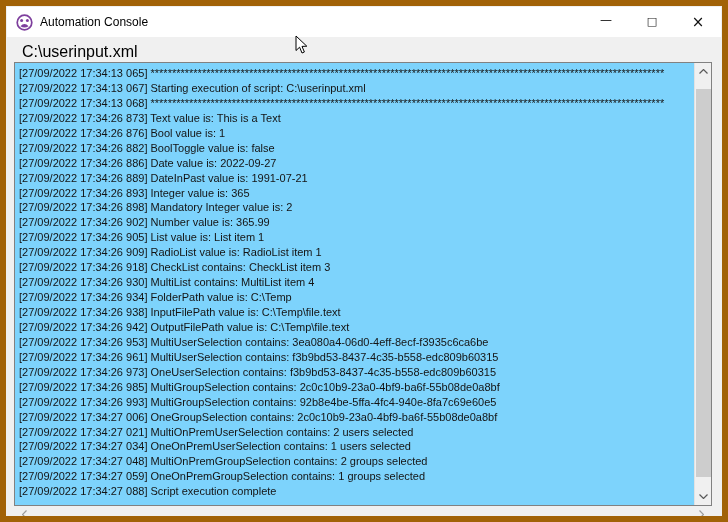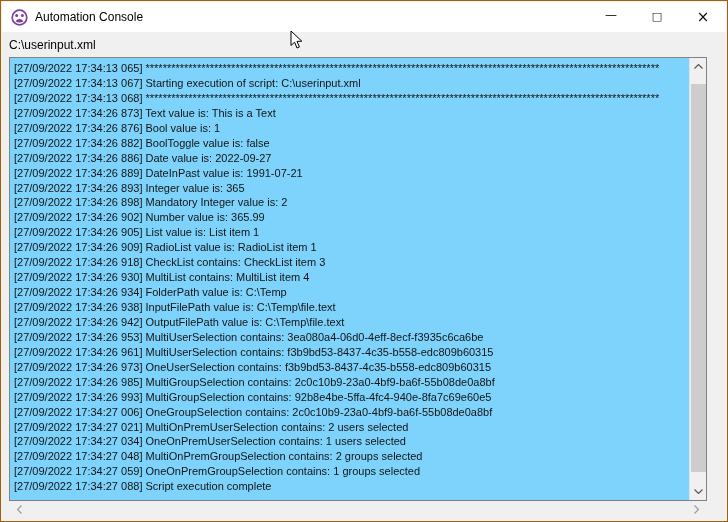--- a/index.html
+++ b/index.html
@@ -1,40 +1,40 @@
 <!DOCTYPE html>
 <html><head>
 <meta charset="utf-8">
 <style>
   html,body{margin:0;padding:0;background:#cfcfcf;}
   *{box-sizing:border-box;}
   .window{
     position:relative;width:728px;height:522px;
-    background:#f0f0f0;border:1px solid #a16207;
+    background:#f0f0f0;border:6px solid #a16207;
     font-family:"Liberation Sans","DejaVu Sans",sans-serif;
     overflow:hidden;
   }
   
   .titlebar{
     position:absolute;left:1px;top:1px;right:1px;height:30px;
     background:#ffffff;display:flex;align-items:center;
   }
   .app-icon{width:17px;height:17px;margin-left:9px;flex:0 0 auto;}
   .title-text{margin-left:7px;font-size:12px;color:#000;}
   .win-buttons{position:absolute;right:0;top:0;height:30px;display:flex;}
   .win-btn{
     width:46px;height:30px;display:flex;align-items:center;justify-content:center;
     font-size:13px;color:#111;background:transparent;border:none;padding:0;
     font-family:"DejaVu Sans",sans-serif;
   }
   .win-btn.minimize span{position:relative;top:-2px;font-size:12px;}
   .win-btn.maximize span{font-size:11px;position:relative;top:-1px;}
   .win-btn.close span{font-size:15px;}
   
-  .path-label{position:absolute;left:8px;top:37px;font-size:12px;color:#000;}
+  .path-label{position:absolute;left:16px;top:37px;font-size:16px;color:#000;}
   
   .logbox{
     position:absolute;left:8px;top:56px;width:698px;height:444px;
     background:#7dd3fc;border:1px solid #818181;
   }
   .log-content{
     position:absolute;left:0;top:0;right:17px;bottom:0;
     overflow:hidden;padding:3px 2px 0 4px;
     font-size:11px;line-height:14.95px;color:#141414;
     white-space:pre;

